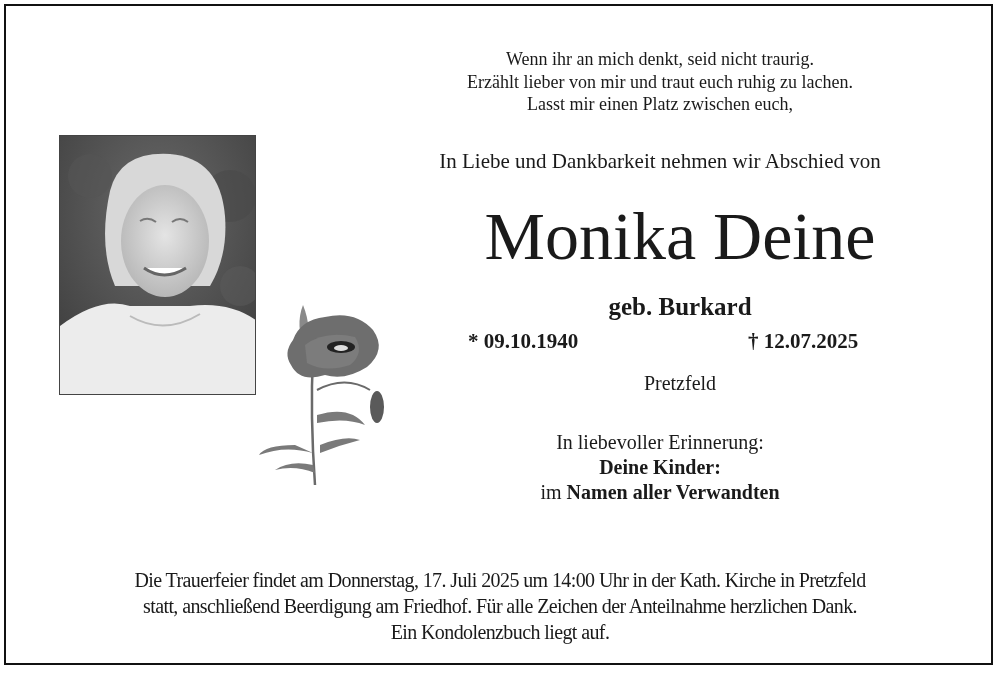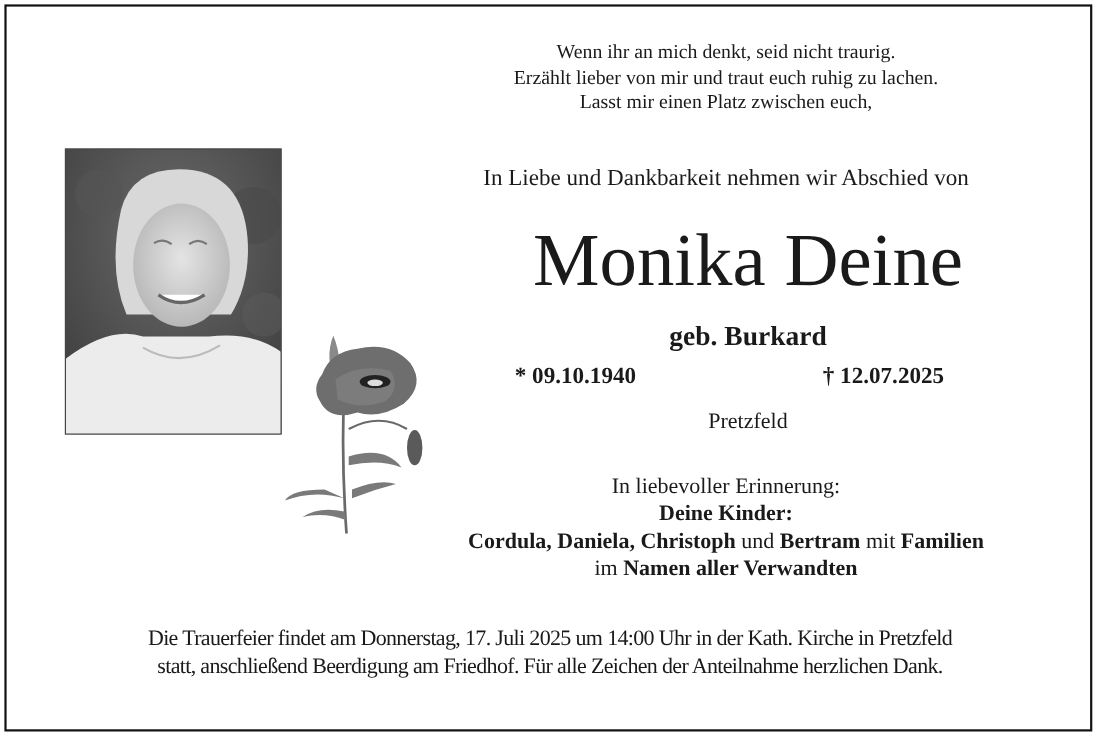--- a/index.html
+++ b/index.html
@@ -1,19 +1,19 @@
 <!DOCTYPE html>
 <html><head>
   <meta charset="utf-8">
   <style>
     html, body { margin: 0; padding: 0; background: #ffffff; }
     body { width: 1000px; height: 673px; position: relative; overflow: hidden; font-family: "Liberation Serif", serif; color: #1a1a1a; }
     .frame { position: absolute; left: 4px; top: 4px; width: 989px; height: 661px; border: 2px solid #111; box-sizing: border-box; }
     .c { position: absolute; text-align: center; white-space: nowrap; }
-    .poem { left: 420px; width: 480px; top: 36px; font-size: 18px; line-height: 22.5px; }
+    .poem { left: 420px; width: 480px; top: 48px; font-size: 18px; line-height: 22.5px; }
     .intro { left: 380px; width: 560px; top: 148px; font-size: 21px; line-height: 26px; }
     .name { left: 430px; width: 500px; top: 196px; font-size: 68px; line-height: 80px; letter-spacing: 0px; }
     .geb { left: 500px; width: 360px; top: 293px; font-size: 25px; font-weight: bold; }
     .birth { position: absolute; left: 468px; top: 329px; font-size: 21px; font-weight: bold; white-space: nowrap; }
     .death { position: absolute; left: 748px; top: 329px; font-size: 21px; font-weight: bold; white-space: nowrap; }
     .place { left: 500px; width: 360px; top: 372px; font-size: 20px; }
     .family { left: 360px; width: 600px; top: 430px; font-size: 20px; line-height: 25px; }
     .family b { font-weight: bold; margin-top: 28px; }
     .footer { left: 30px; width: 940px; top: 567px; font-size: 20px; line-height: 26px; letter-spacing: -0.6px; }
     .photo { position: absolute; left: 59px; top: 135px; width: 197px; height: 260px; border: 1px solid #444; box-sizing: border-box; overflow: hidden; background: #555; }
@@ -37,27 +37,20 @@
 <div class="c geb">geb. Burkard</div>
 
 <div class="birth">* 09.10.1940</div>
 <div class="death">† 12.07.2025</div>
 
 <div class="c place">Pretzfeld</div>
 
 <div class="c family">
   <div>In liebevoller Erinnerung:</div>
   <div><b>Deine Kinder:</b></div>
-  <div>
-    <b>Cordula, Daniela, Christoph</b>
-    <span>und</span>
-    <b>Bertram</b>
-    <span>mit</span>
-    <b>Familien</b>
-  </div>
   <div>
     <span>im</span>
     <b>Namen aller Verwandten</b>
   </div>
 </div>
 
 <div class="photo">
   <svg width="197" height="260" viewBox="0 0 197 260">
     <defs>
       <radialGradient id="bg" cx="50%" cy="30%" r="80%">
@@ -96,13 +89,14 @@
     <path d="M38 45 Q45 25 70 22 Q100 15 118 35 Q132 55 112 72 Q90 86 70 80 Q45 88 36 70 Q28 58 38 45 Z" fill="#6e6e6e"></path>
     <path d="M50 50 Q70 35 100 42 Q110 58 95 70 Q70 78 52 68 Z" fill="#7c7c7c"></path>
     <ellipse cx="86" cy="52" rx="14" ry="6" fill="#222"></ellipse>
     <ellipse cx="86" cy="53" rx="7" ry="3" fill="#ddd"></ellipse>
   </svg>
 </div>
 
 <div class="c footer">
   <div>Die Trauerfeier findet am Donnerstag, 17. Juli 2025 um 14:00 Uhr in der Kath. Kirche in Pretzfeld</div>
   <div>statt, anschließend Beerdigung am Friedhof. Für alle Zeichen der Anteilnahme herzlichen Dank.</div>
+  <div>Ein Kondolenzbuch liegt auf.</div>
 </div>
 
 </body></html>

